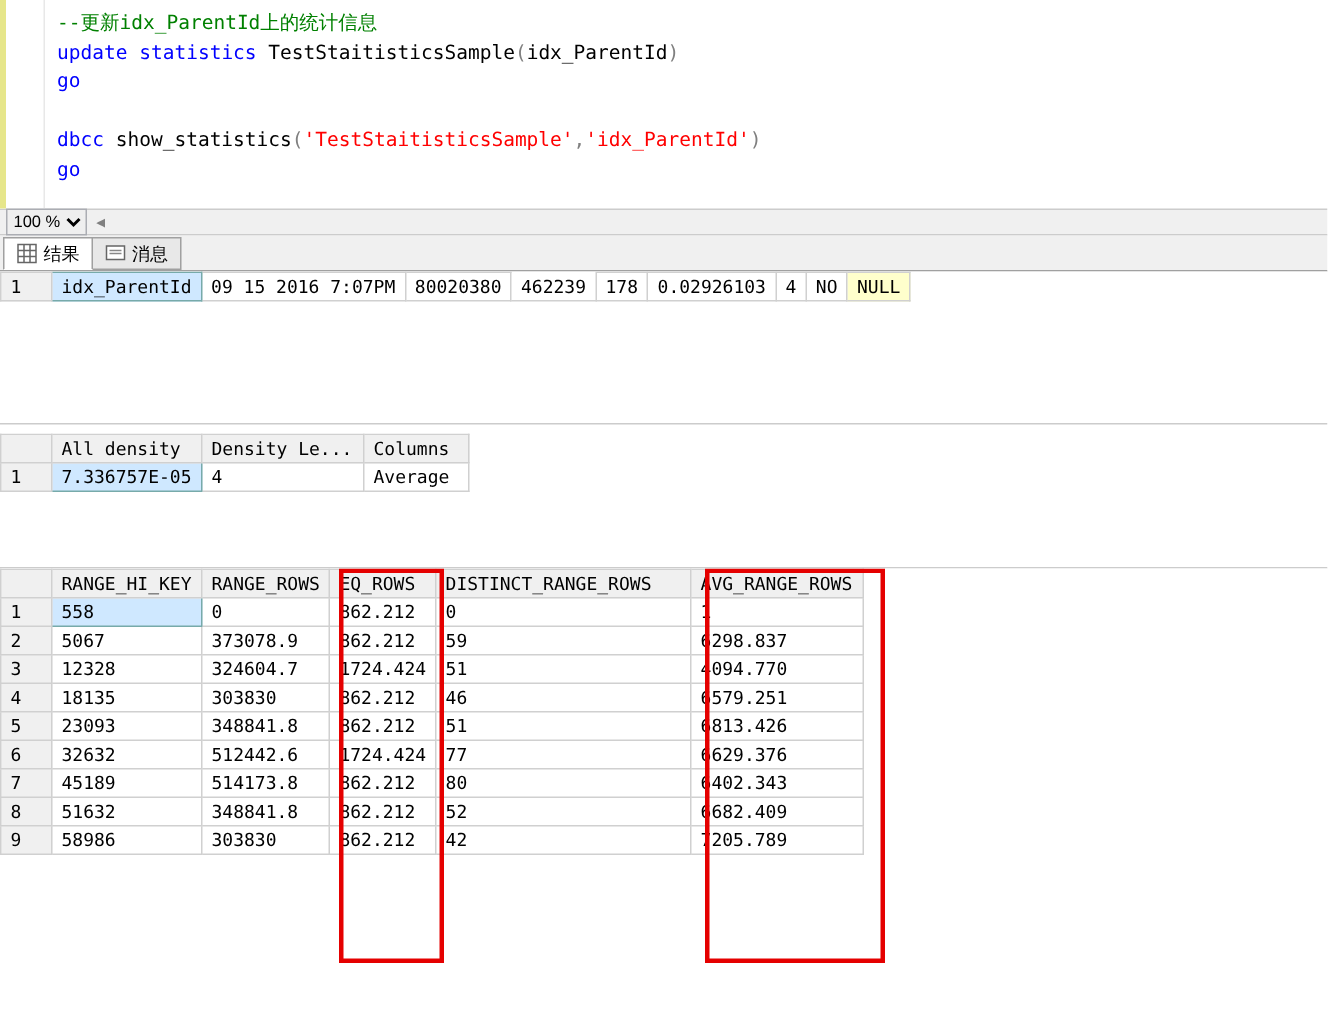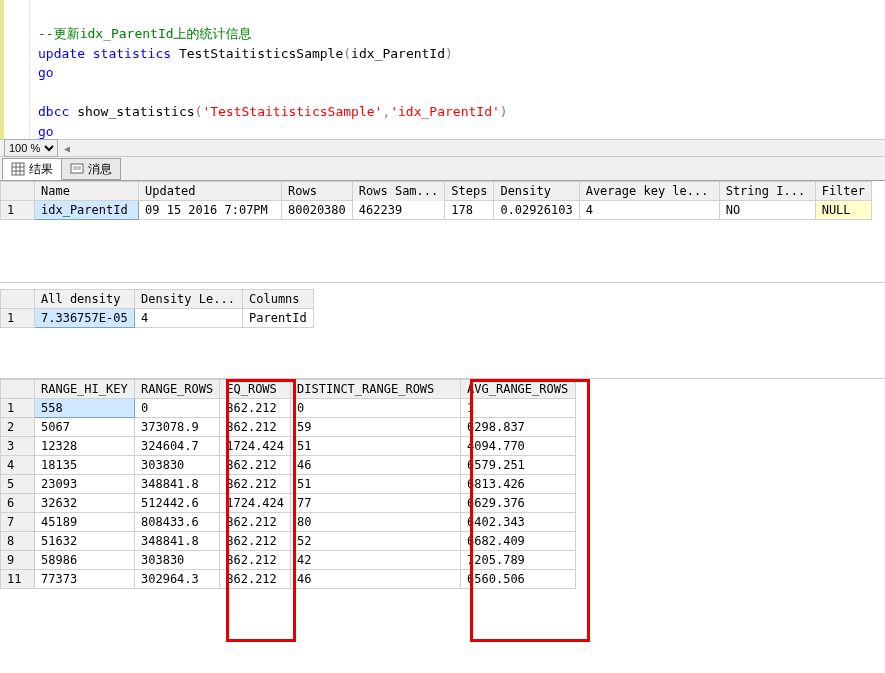--- a/index.html
+++ b/index.html
@@ -1,20 +1,20 @@
 <!DOCTYPE html>
 <html><head>
 <meta charset="utf-8">
 <style>
 * { box-sizing: border-box; margin: 0; padding: 0; }
 body { font-family: "Microsoft YaHei", Consolas, monospace; font-size: 12px; background: #fff; }
 
 .editor-wrap { display: flex; height: 140px; border-bottom: 1px solid #ccc; }
 .gutter { width: 30px; background: #fff; border-right: 1px solid #e8e8e8; border-left: 4px solid #e6e68a; }
-.code { flex: 1; padding: 24px 8px; font-family: Consolas, monospace; font-size: 13px; line-height: 1.5; white-space: pre; overflow: hidden; }
+.code { flex: 1; padding: 6px 8px; font-family: Consolas, monospace; font-size: 13px; line-height: 1.5; white-space: pre; overflow: hidden; }
 .c-comment { color: #008000; }
 .c-keyword { color: #0000ff; }
 .c-plain { color: #000; }
 .c-string { color: #ff0000; }
 .c-paren { color: #808080; }
 
 .zoom-bar { display: flex; align-items: center; height: 17px; padding: 0 4px; background: #f0f0f0; border-bottom: 1px solid #ccc; font-size: 11px; }
 .zoom-bar select { font-size: 11px; border: 1px solid #abadb3; height: 18px; }
 .zoom-bar .arrow { margin-left: 6px; color: #808080; font-size: 10px; }
 
@@ -99,32 +99,20 @@
           <line x1="3" y1="7" x2="11" y2="7" stroke="#888"></line>
         </svg>
     </span>
     <span>消息</span>
   </div>
 </div>
 
 <div class="grid-pane grid-section1" style="position:relative">
   <table class="grid" id="g1">
     <tbody>
-        <tr>
-      <th class="corner"></th>
-      <th>Name</th>
-      <th>Updated</th>
-      <th>Rows</th>
-      <th class="highlight-box-red" style="border-bottom:none">Rows Sam...</th>
-      <th>Steps</th>
-      <th>Density</th>
-      <th>Average key le...</th>
-      <th>String I...</th>
-      <th>Filter</th>
-    </tr>
     <tr>
       <td class="rownum">1</td>
       <td class="selected-cell">idx_ParentId</td>
       <td>09 15 2016  7:07PM</td>
       <td>80020380</td>
       <td class="highlight-box-red" style="border-top:none">462239</td>
       <td>178</td>
       <td>0.02926103</td>
       <td>4</td>
       <td>NO</td>
@@ -140,21 +128,21 @@
         <tr>
       <th class="corner"></th>
       <th>All density</th>
       <th>Density Le...</th>
       <th>Columns</th>
     </tr>
     <tr>
       <td class="rownum">1</td>
       <td class="selected-cell">7.336757E-05</td>
       <td>4</td>
-      <td>ParentId</td>
+      <td>Average</td>
     </tr>
   </tbody>
     </table>
 </div>
 
 <div class="grid-pane grid-section3">
   <table class="grid" id="g3">
     <thead>
     <tr>
       <th class="corner"></th>
@@ -210,46 +198,38 @@
           <td class="rownum">6</td>
           <td>32632</td>
           <td>512442.6</td>
           <td>1724.424</td>
           <td>77</td>
           <td>6629.376</td>
         </tr>
         <tr>
           <td class="rownum">7</td>
           <td>45189</td>
-          <td>808433.6</td>
+          <td>514173.8</td>
           <td>862.212</td>
           <td>80</td>
           <td>6402.343</td>
         </tr>
         <tr>
           <td class="rownum">8</td>
           <td>51632</td>
           <td>348841.8</td>
           <td>862.212</td>
           <td>52</td>
           <td>6682.409</td>
         </tr>
         <tr>
           <td class="rownum">9</td>
           <td>58986</td>
           <td>303830</td>
           <td>862.212</td>
           <td>42</td>
           <td>7205.789</td>
-        </tr>
-        <tr>
-          <td class="rownum">11</td>
-          <td>77373</td>
-          <td>302964.3</td>
-          <td>862.212</td>
-          <td>46</td>
-          <td>6560.506</td>
         </tr>
       </tbody>
   </table>
   <div class="red-overlay" style="left:226px; top:0; width:70px; height:263px;"></div>
   <div class="red-overlay" style="left:470px; top:0; width:120px; height:263px;"></div>
 </div>
 
 </body></html>

